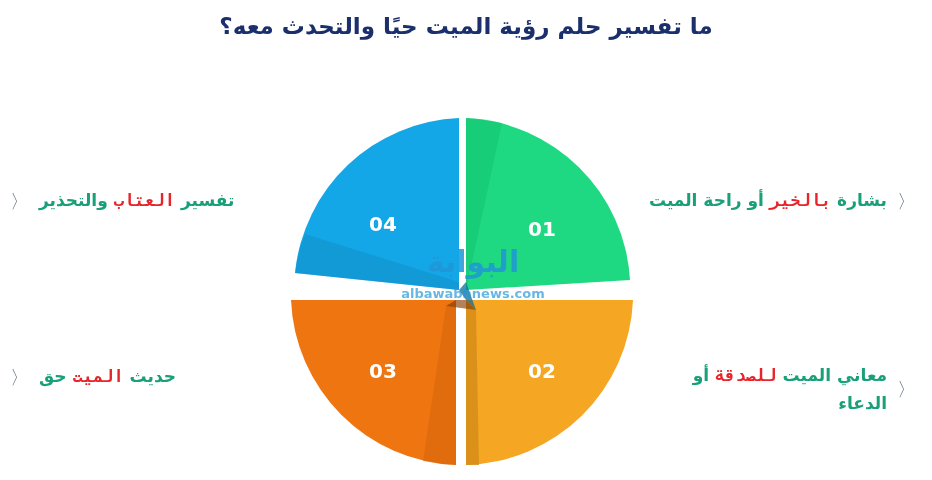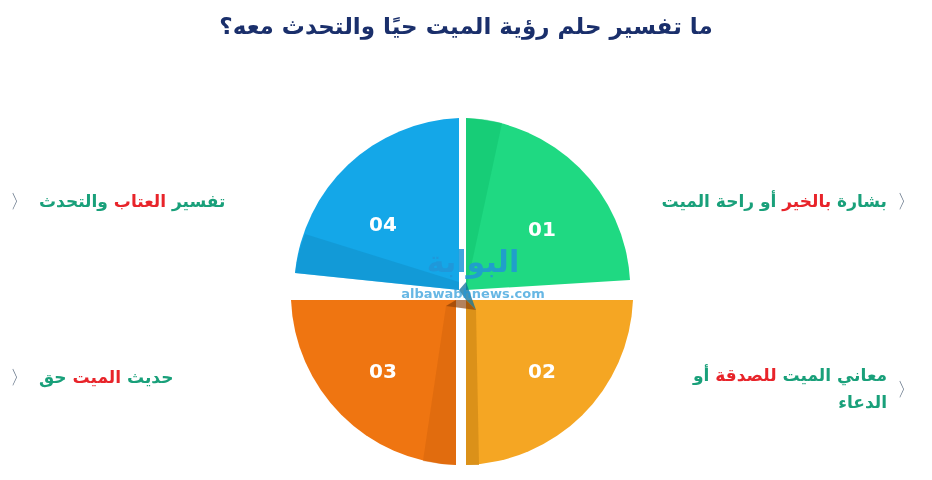--- a/index.html
+++ b/index.html
@@ -26,21 +26,21 @@
   }
   .wm-text{
     font-family:"DejaVu Sans","Liberation Sans",sans-serif;
     font-weight:bold;fill:#2196d8;
   }
   .label{
     position:absolute;display:flex;align-items:center;gap:10px;
     font-size:17px;line-height:1.6;direction:rtl;
   }
   .label .txt{color:#19a07a;font-weight:bold;}
-  .label .txt .hl{color:#e8242a;}
+  .label .txt .hl{color:#e8242a;font-family:Liberation Mono, monospace;}
   .chev{
     color:#6b7a8d;font-size:19px;font-weight:normal;flex:0 0 auto;
   }
   .label.right{left:648px;width:268px;justify-content:flex-start;}
   .label.right .txt{}
   .label.left{left:10px;width:268px;justify-content:flex-end;}
   .label.left .txt{text-align:left;direction:rtl;}
   #lbl-1{top:186px;}
   #lbl-2{top:362px;}
   #lbl-3{top:362px;}
@@ -91,15 +91,15 @@
   <span class="chev">〈</span>
   <span class="txt"><span>معاني الميت </span><span class="hl">للصدقة</span><span> أو الدعاء</span></span>
 </div>
 
 <div class="label left" id="lbl-3">
   <span class="txt"><span>حديث </span><span class="hl">الميت</span><span> حق</span></span>
   <span class="chev">〈</span>
 </div>
 
 <div class="label left" id="lbl-4">
-  <span class="txt"><span>تفسير </span><span class="hl">العتاب</span><span> والتحدث</span></span>
+  <span class="txt"><span>تفسير </span><span class="hl">العتاب</span><span> والتحذير</span></span>
   <span class="chev">〈</span>
 </div>
 
 </body></html>

